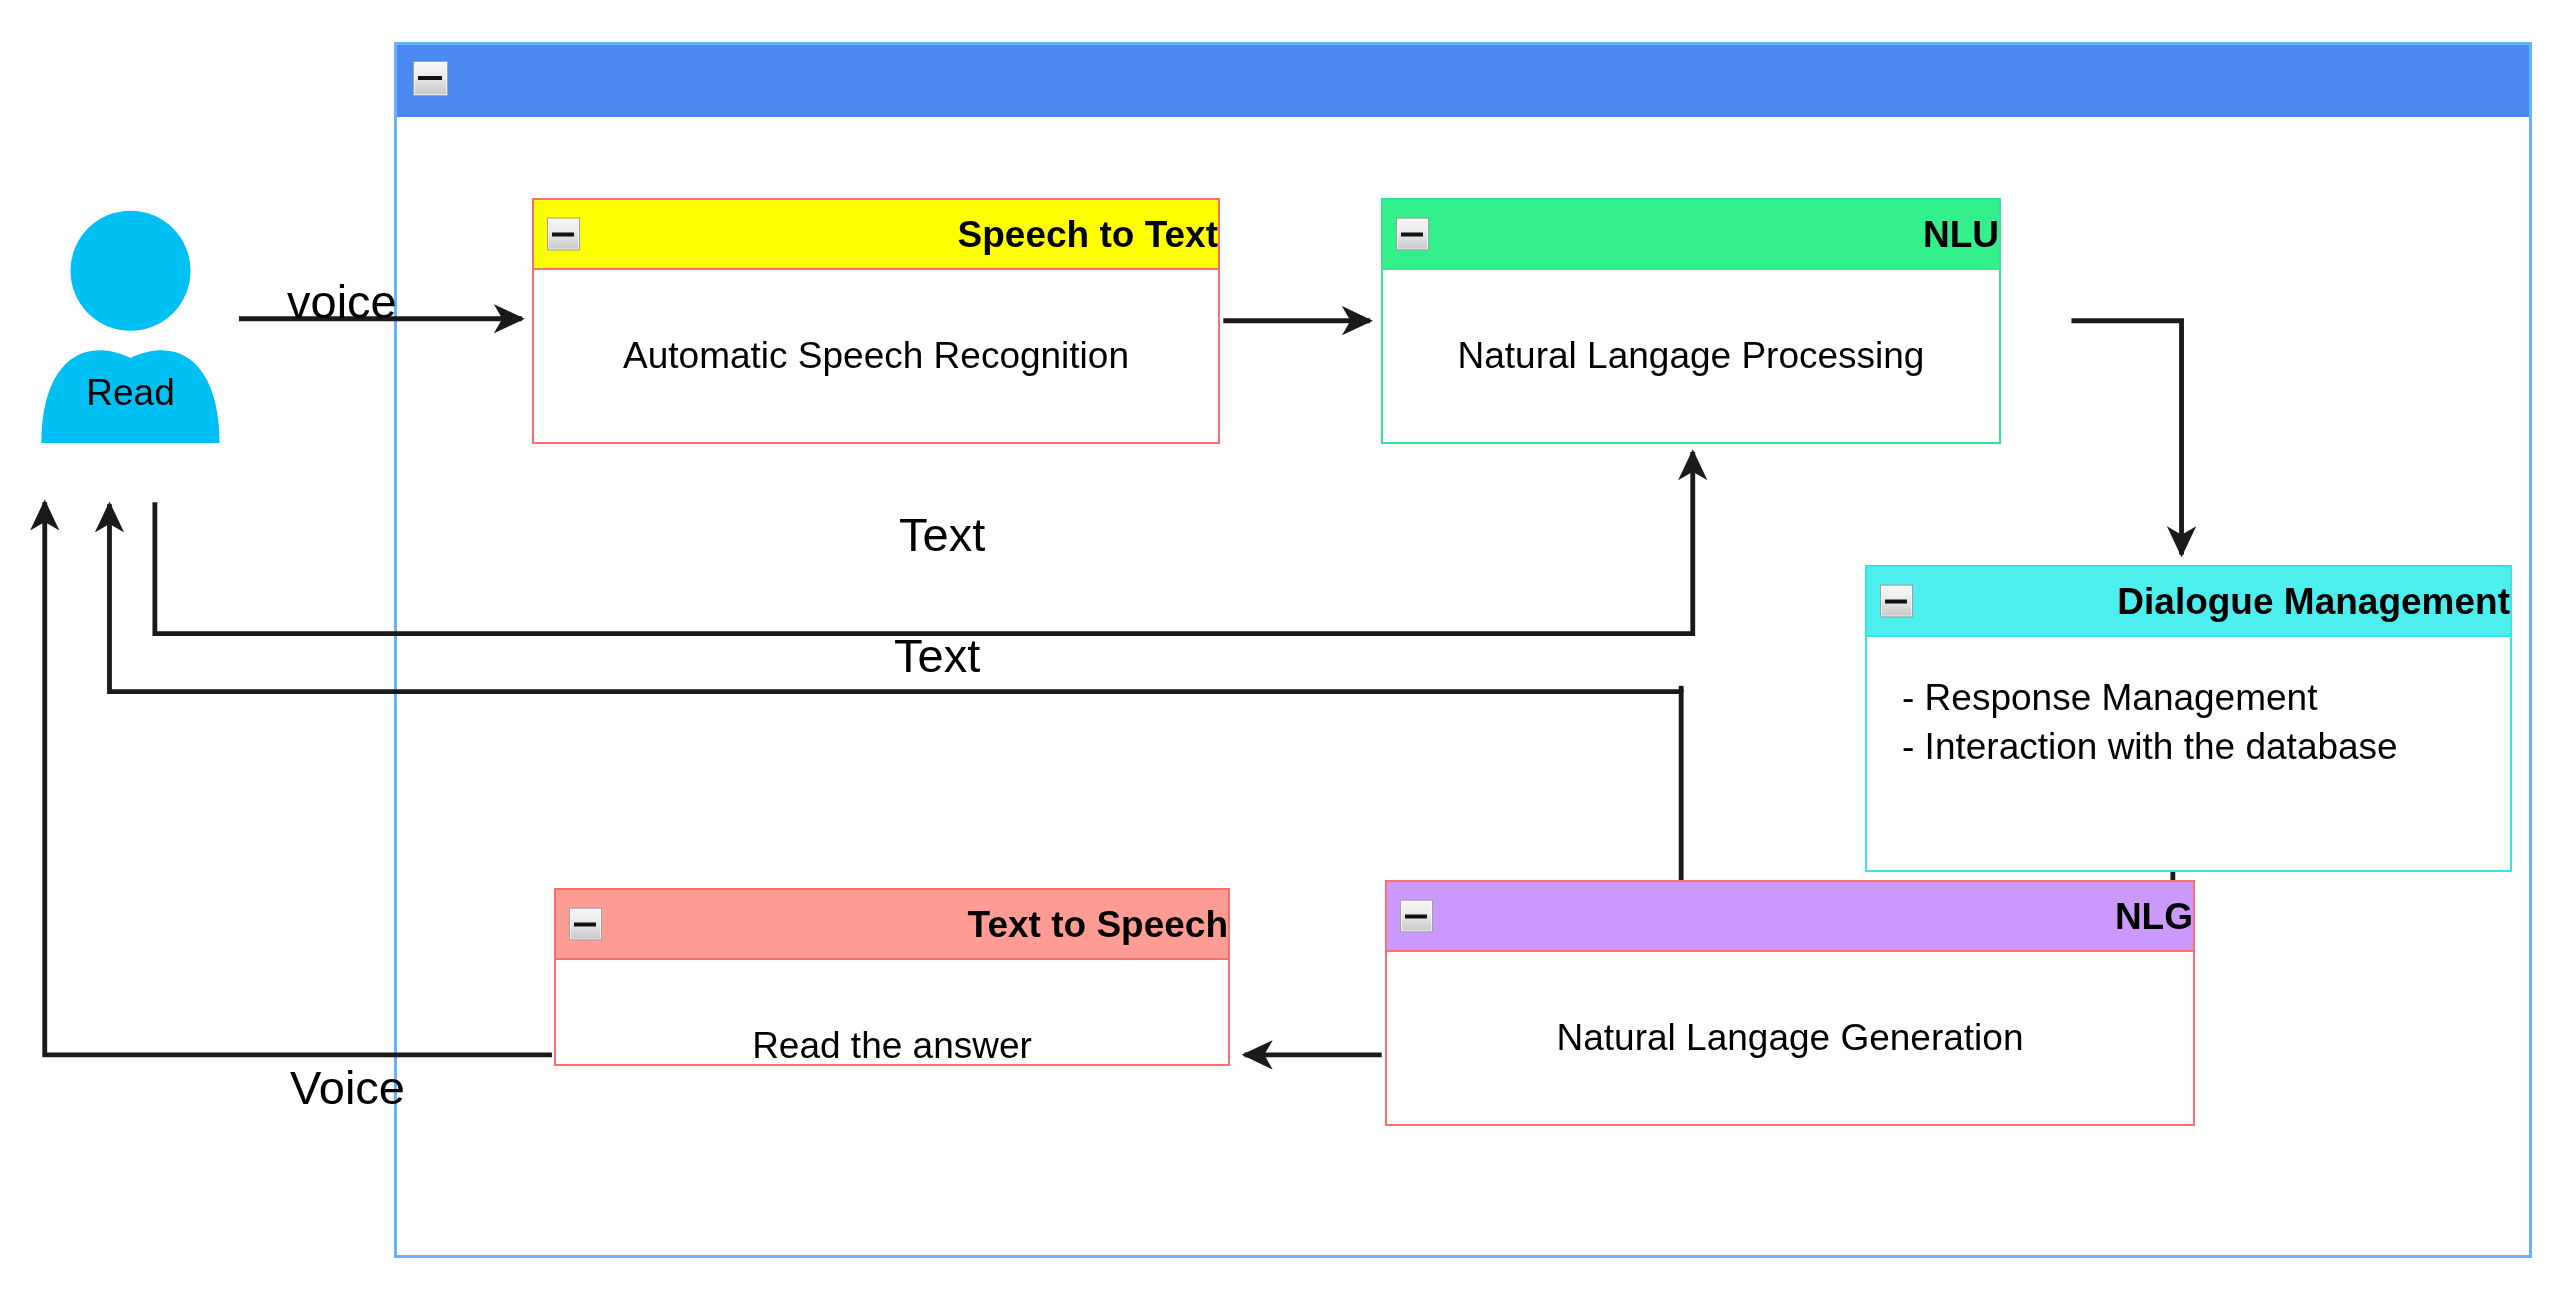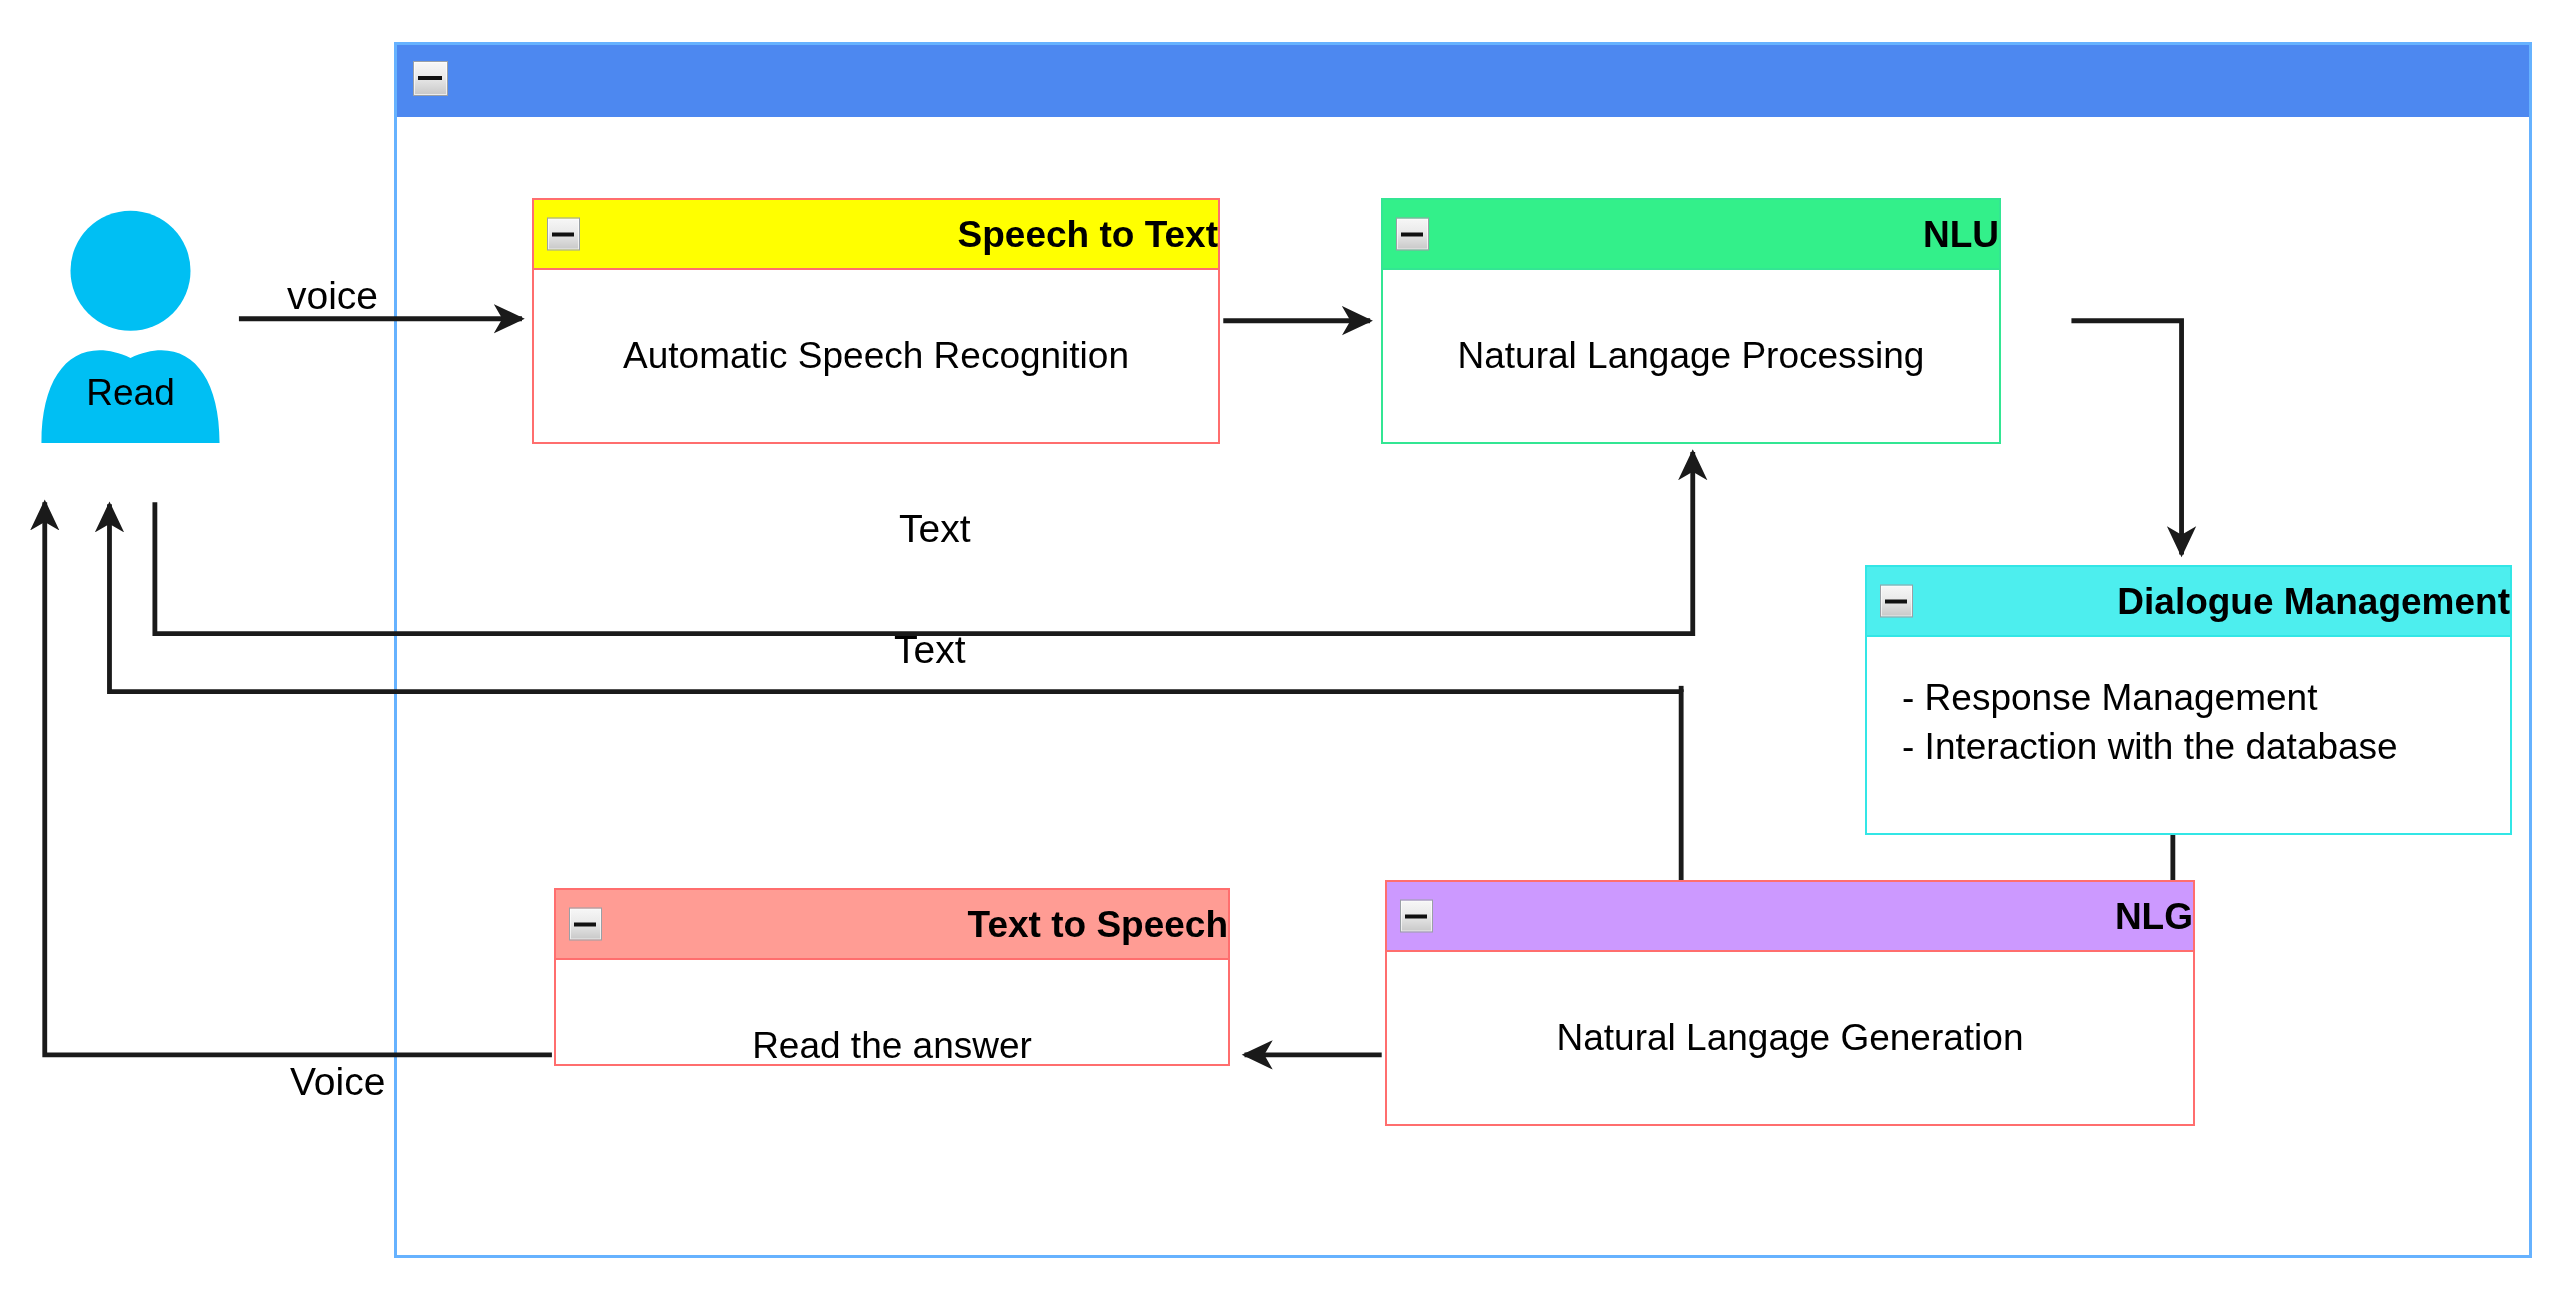--- a/index.html
+++ b/index.html
@@ -133,21 +133,21 @@
   #node-nlu {
     left: 1381px; top: 198px;
     width: 620px; height: 246px;
     border: 2.9px solid #33E693;
   }
   #node-nlu .node-title { background: #33F08A; border-bottom: 2.9px solid #33E693; }
   #node-nlu .node-body { height: 171px; }
 
   #node-dm {
     left: 1865px; top: 565px;
-    width: 647px; height: 270px;
+    width: 647px; height: 307px;
     border: 2.9px solid #33E6E6;
   }
   #node-dm .node-title { background: #4DEEEE; border-bottom: 2.9px solid #33E6E6; }
   #node-dm .node-body { height: 171px; }
 
   #node-tts {
     left: 554px; top: 888px;
     width: 676px; height: 178px;
     border: 2.9px solid #FF6E6E;
   }
@@ -178,21 +178,21 @@
     width: 213px;
     text-align: center;
     font-size: 37px;
     color: #000000;
     z-index: 3;
   }
 
   
   .edge-label {
     position: absolute;
-    font-size: 39px;
+    font-size: 47px;
     color: #000000;
     white-space: nowrap;
     z-index: 4;
     background: transparent;
   }
   #lbl-voice-in  { left: 287px;  top: 274px; }
   #lbl-text-1    { left: 899px;  top: 507px; }
   #lbl-text-2    { left: 894px;  top: 628px; }
   #lbl-voice-out { left: 290px;  top: 1060px; }
 </style>

